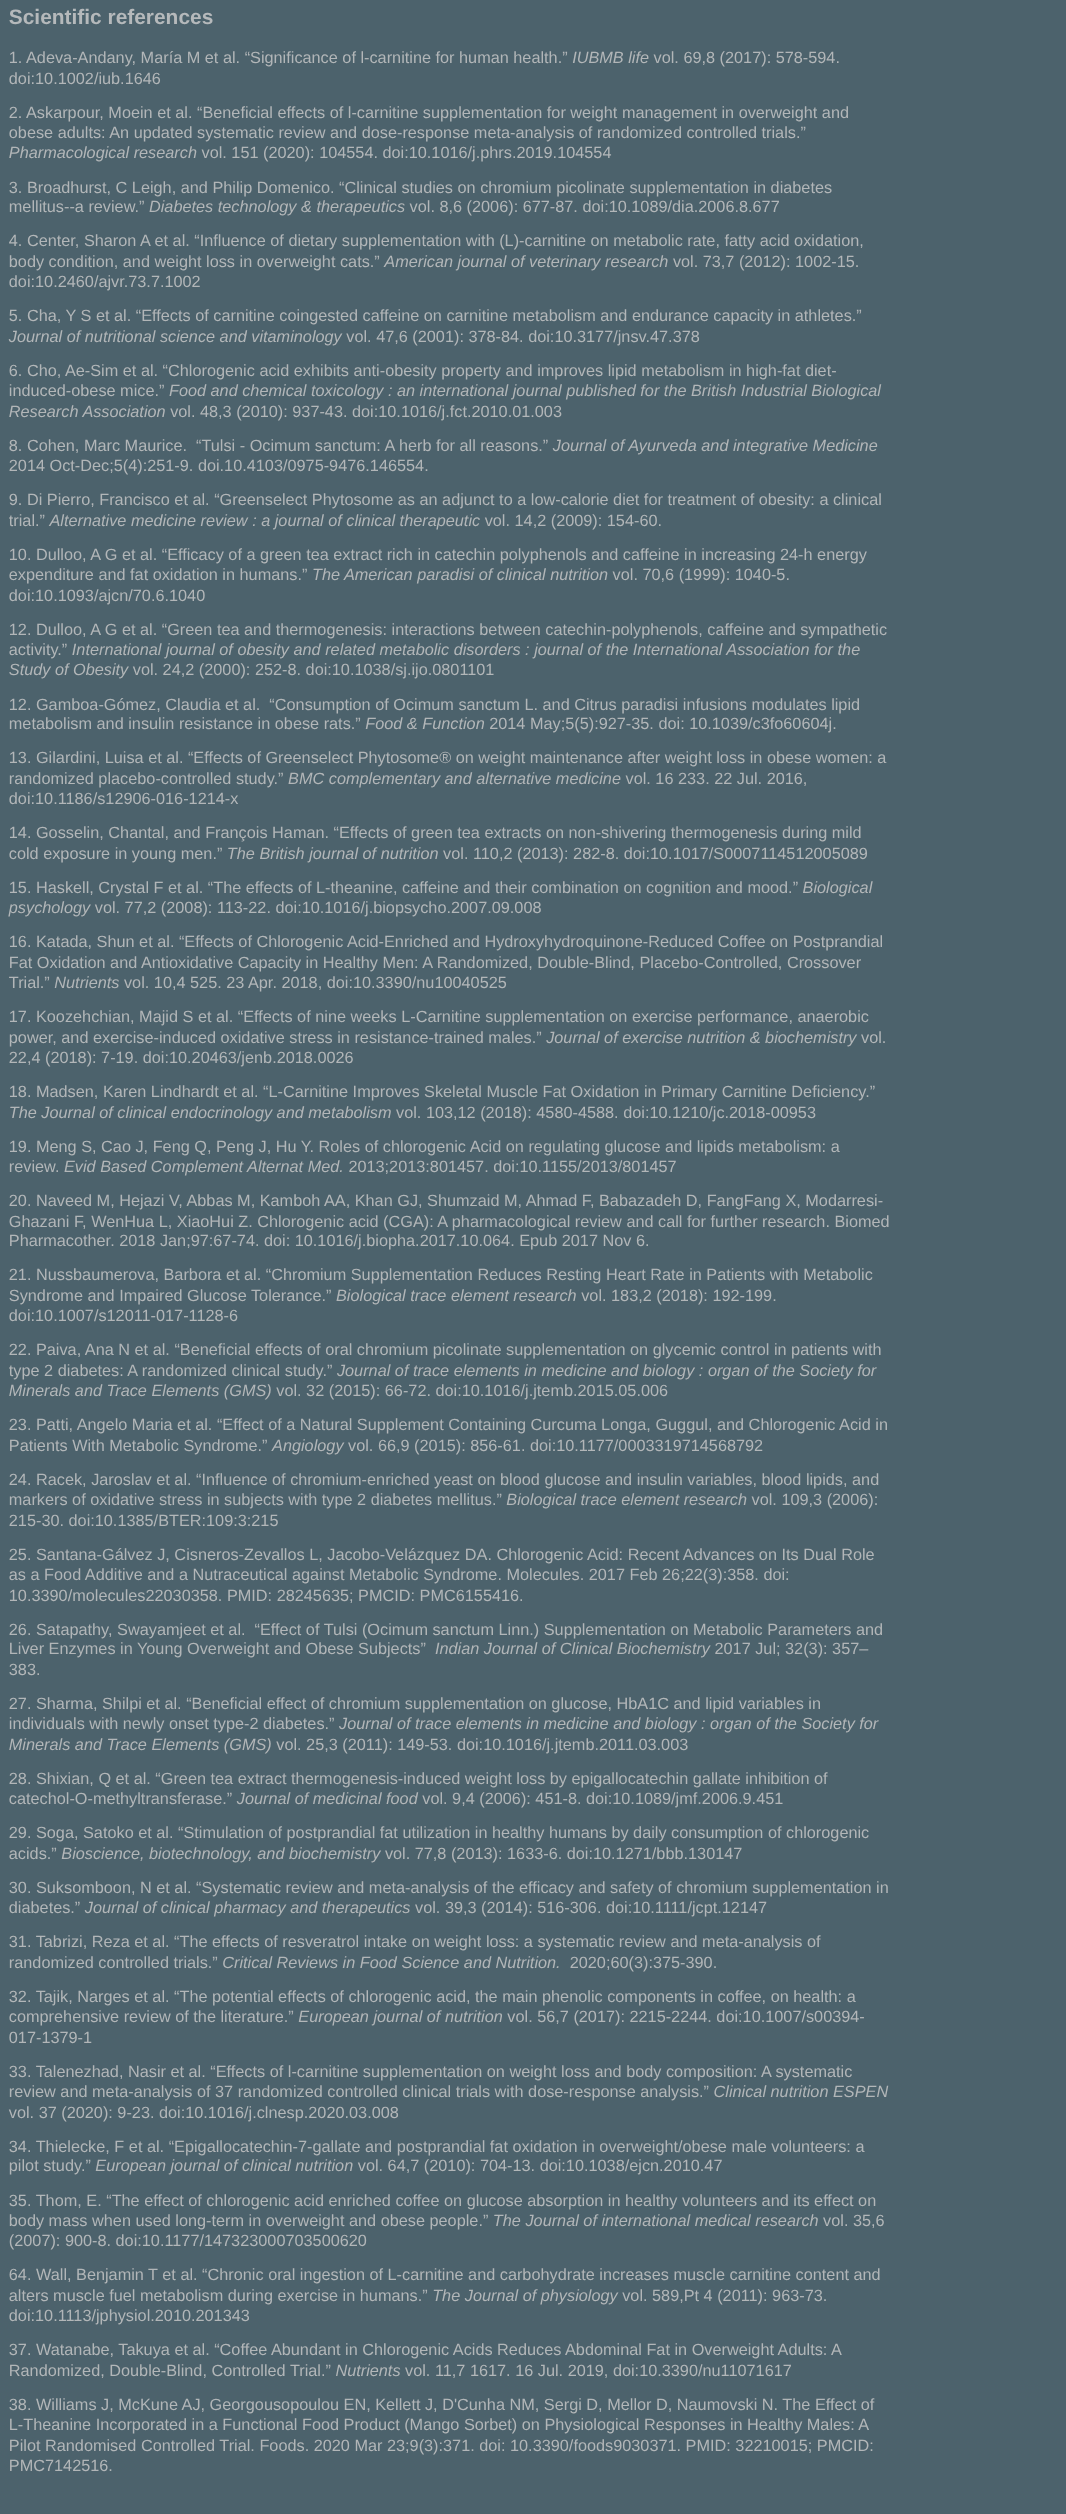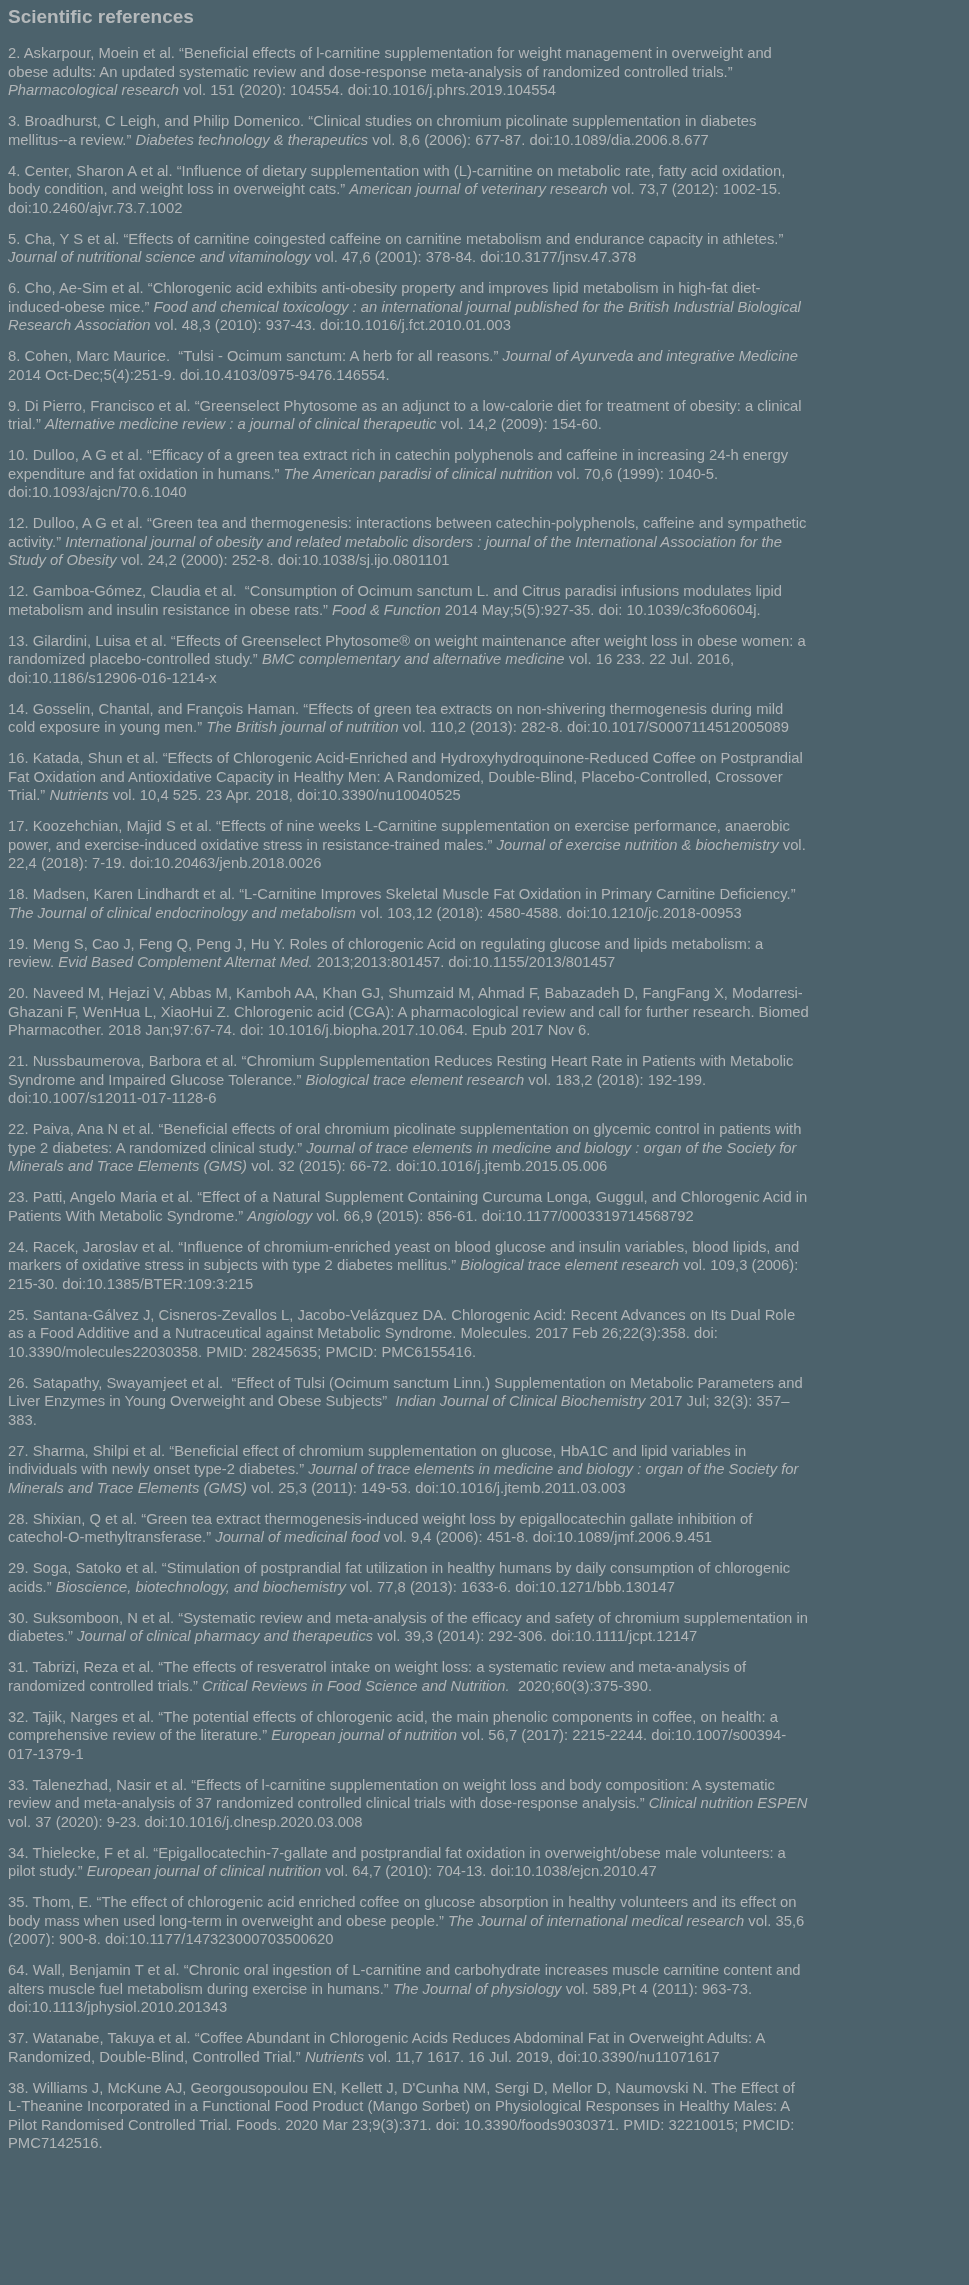--- a/index.html
+++ b/index.html
@@ -34,47 +34,49 @@
   .ref em {
     font-style: italic;
   }
 </style>
 </head>
 <body>
 
 <div class="page">
   <h1 class="title">Scientific references</h1>
   <div id="references-list">
+      <p class="ref"><span>1. Adeva-Andany, María M et al. “Significance of l-carnitine for human health.” </span><em>IUBMB life</em><span> vol. 69,8 (2017): 578-594. doi:10.1002/iub.1646</span></p>
       <p class="ref"><span>2. Askarpour, Moein et al. “Beneficial effects of l-carnitine supplementation for weight management in overweight and obese adults: An updated systematic review and dose-response meta-analysis of randomized controlled trials.” </span><em>Pharmacological research</em><span> vol. 151 (2020): 104554. doi:10.1016/j.phrs.2019.104554</span></p>
       <p class="ref"><span>3. Broadhurst, C Leigh, and Philip Domenico. “Clinical studies on chromium picolinate supplementation in diabetes mellitus--a review.” </span><em>Diabetes technology &amp; therapeutics</em><span> vol. 8,6 (2006): 677-87. doi:10.1089/dia.2006.8.677</span></p>
       <p class="ref"><span>4. Center, Sharon A et al. “Influence of dietary supplementation with (L)-carnitine on metabolic rate, fatty acid oxidation, body condition, and weight loss in overweight cats.” </span><em>American journal of veterinary research</em><span> vol. 73,7 (2012): 1002-15. doi:10.2460/ajvr.73.7.1002</span></p>
       <p class="ref"><span>5. Cha, Y S et al. “Effects of carnitine coingested caffeine on carnitine metabolism and endurance capacity in athletes.” </span><em>Journal of nutritional science and vitaminology</em><span> vol. 47,6 (2001): 378-84. doi:10.3177/jnsv.47.378</span></p>
       <p class="ref"><span>6. Cho, Ae-Sim et al. “Chlorogenic acid exhibits anti-obesity property and improves lipid metabolism in high-fat diet-induced-obese mice.” </span><em>Food and chemical toxicology : an international journal published for the British Industrial Biological Research Association</em><span> vol. 48,3 (2010): 937-43. doi:10.1016/j.fct.2010.01.003</span></p>
       <p class="ref"><span>8. Cohen, Marc Maurice.  “Tulsi - Ocimum sanctum: A herb for all reasons.” </span><em>Journal of Ayurveda and integrative Medicine</em><span> 2014 Oct-Dec;5(4):251-9. doi.10.4103/0975-9476.146554.</span></p>
       <p class="ref"><span>9. Di Pierro, Francisco et al. “Greenselect Phytosome as an adjunct to a low-calorie diet for treatment of obesity: a clinical trial.” </span><em>Alternative medicine review : a journal of clinical therapeutic</em><span> vol. 14,2 (2009): 154-60.</span></p>
       <p class="ref"><span>10. Dulloo, A G et al. “Efficacy of a green tea extract rich in catechin polyphenols and caffeine in increasing 24-h energy expenditure and fat oxidation in humans.” </span><em>The American paradisi of clinical nutrition</em><span> vol. 70,6 (1999): 1040-5. doi:10.1093/ajcn/70.6.1040</span></p>
       <p class="ref"><span>12. Dulloo, A G et al. “Green tea and thermogenesis: interactions between catechin-polyphenols, caffeine and sympathetic activity.” </span><em>International journal of obesity and related metabolic disorders : journal of the International Association for the Study of Obesity</em><span> vol. 24,2 (2000): 252-8. doi:10.1038/sj.ijo.0801101</span></p>
       <p class="ref"><span>12. Gamboa-Gómez, Claudia et al.  “Consumption of Ocimum sanctum L. and Citrus paradisi infusions modulates lipid metabolism and insulin resistance in obese rats.” </span><em>Food &amp; Function</em><span> 2014 May;5(5):927-35. doi: 10.1039/c3fo60604j.</span></p>
       <p class="ref"><span>13. Gilardini, Luisa et al. “Effects of Greenselect Phytosome® on weight maintenance after weight loss in obese women: a randomized placebo-controlled study.” </span><em>BMC complementary and alternative medicine</em><span> vol. 16 233. 22 Jul. 2016, doi:10.1186/s12906-016-1214-x</span></p>
       <p class="ref"><span>14. Gosselin, Chantal, and François Haman. “Effects of green tea extracts on non-shivering thermogenesis during mild cold exposure in young men.” </span><em>The British journal of nutrition</em><span> vol. 110,2 (2013): 282-8. doi:10.1017/S0007114512005089</span></p>
+      <p class="ref"><span>15. Haskell, Crystal F et al. “The effects of L-theanine, caffeine and their combination on cognition and mood.” </span><em>Biological psychology</em><span> vol. 77,2 (2008): 113-22. doi:10.1016/j.biopsycho.2007.09.008</span></p>
       <p class="ref"><span>16. Katada, Shun et al. “Effects of Chlorogenic Acid-Enriched and Hydroxyhydroquinone-Reduced Coffee on Postprandial Fat Oxidation and Antioxidative Capacity in Healthy Men: A Randomized, Double-Blind, Placebo-Controlled, Crossover Trial.” </span><em>Nutrients</em><span> vol. 10,4 525. 23 Apr. 2018, doi:10.3390/nu10040525</span></p>
       <p class="ref"><span>17. Koozehchian, Majid S et al. “Effects of nine weeks L-Carnitine supplementation on exercise performance, anaerobic power, and exercise-induced oxidative stress in resistance-trained males.” </span><em>Journal of exercise nutrition &amp; biochemistry</em><span> vol. 22,4 (2018): 7-19. doi:10.20463/jenb.2018.0026</span></p>
       <p class="ref"><span>18. Madsen, Karen Lindhardt et al. “L-Carnitine Improves Skeletal Muscle Fat Oxidation in Primary Carnitine Deficiency.” </span><em>The Journal of clinical endocrinology and metabolism</em><span> vol. 103,12 (2018): 4580-4588. doi:10.1210/jc.2018-00953</span></p>
       <p class="ref"><span>19. Meng S, Cao J, Feng Q, Peng J, Hu Y. Roles of chlorogenic Acid on regulating glucose and lipids metabolism: a review. </span><em>Evid Based Complement Alternat Med.</em><span> 2013;2013:801457. doi:10.1155/2013/801457</span></p>
       <p class="ref"><span>20. Naveed M, Hejazi V, Abbas M, Kamboh AA, Khan GJ, Shumzaid M, Ahmad F, Babazadeh D, FangFang X, Modarresi-Ghazani F, WenHua L, XiaoHui Z. Chlorogenic acid (CGA): A pharmacological review and call for further research. Biomed Pharmacother. 2018 Jan;97:67-74. doi: 10.1016/j.biopha.2017.10.064. Epub 2017 Nov 6.</span></p>
       <p class="ref"><span>21. Nussbaumerova, Barbora et al. “Chromium Supplementation Reduces Resting Heart Rate in Patients with Metabolic Syndrome and Impaired Glucose Tolerance.” </span><em>Biological trace element research</em><span> vol. 183,2 (2018): 192-199. doi:10.1007/s12011-017-1128-6</span></p>
       <p class="ref"><span>22. Paiva, Ana N et al. “Beneficial effects of oral chromium picolinate supplementation on glycemic control in patients with type 2 diabetes: A randomized clinical study.” </span><em>Journal of trace elements in medicine and biology : organ of the Society for Minerals and Trace Elements (GMS)</em><span> vol. 32 (2015): 66-72. doi:10.1016/j.jtemb.2015.05.006</span></p>
       <p class="ref"><span>23. Patti, Angelo Maria et al. “Effect of a Natural Supplement Containing Curcuma Longa, Guggul, and Chlorogenic Acid in Patients With Metabolic Syndrome.” </span><em>Angiology</em><span> vol. 66,9 (2015): 856-61. doi:10.1177/0003319714568792</span></p>
       <p class="ref"><span>24. Racek, Jaroslav et al. “Influence of chromium-enriched yeast on blood glucose and insulin variables, blood lipids, and markers of oxidative stress in subjects with type 2 diabetes mellitus.” </span><em>Biological trace element research</em><span> vol. 109,3 (2006): 215-30. doi:10.1385/BTER:109:3:215</span></p>
       <p class="ref"><span>25. Santana-Gálvez J, Cisneros-Zevallos L, Jacobo-Velázquez DA. Chlorogenic Acid: Recent Advances on Its Dual Role as a Food Additive and a Nutraceutical against Metabolic Syndrome. Molecules. 2017 Feb 26;22(3):358. doi: 10.3390/molecules22030358. PMID: 28245635; PMCID: PMC6155416.</span></p>
       <p class="ref"><span>26. Satapathy, Swayamjeet et al.  “Effect of Tulsi (Ocimum sanctum Linn.) Supplementation on Metabolic Parameters and Liver Enzymes in Young Overweight and Obese Subjects”  </span><em>Indian Journal of Clinical Biochemistry</em><span> 2017 Jul; 32(3): 357–383.</span></p>
       <p class="ref"><span>27. Sharma, Shilpi et al. “Beneficial effect of chromium supplementation on glucose, HbA1C and lipid variables in individuals with newly onset type-2 diabetes.” </span><em>Journal of trace elements in medicine and biology : organ of the Society for Minerals and Trace Elements (GMS)</em><span> vol. 25,3 (2011): 149-53. doi:10.1016/j.jtemb.2011.03.003</span></p>
       <p class="ref"><span>28. Shixian, Q et al. “Green tea extract thermogenesis-induced weight loss by epigallocatechin gallate inhibition of catechol-O-methyltransferase.” </span><em>Journal of medicinal food</em><span> vol. 9,4 (2006): 451-8. doi:10.1089/jmf.2006.9.451</span></p>
       <p class="ref"><span>29. Soga, Satoko et al. “Stimulation of postprandial fat utilization in healthy humans by daily consumption of chlorogenic acids.” </span><em>Bioscience, biotechnology, and biochemistry</em><span> vol. 77,8 (2013): 1633-6. doi:10.1271/bbb.130147</span></p>
-      <p class="ref"><span>30. Suksomboon, N et al. “Systematic review and meta-analysis of the efficacy and safety of chromium supplementation in diabetes.” </span><em>Journal of clinical pharmacy and therapeutics</em><span> vol. 39,3 (2014): 292-306. doi:10.1111/jcpt.12147</span></p>
+      <p class="ref"><span>30. Suksomboon, N et al. “Systematic review and meta-analysis of the efficacy and safety of chromium supplementation in diabetes.” </span><em>Journal of clinical pharmacy and therapeutics</em><span> vol. 39,3 (2014): 516-306. doi:10.1111/jcpt.12147</span></p>
       <p class="ref"><span>31. Tabrizi, Reza et al. “The effects of resveratrol intake on weight loss: a systematic review and meta-analysis of randomized controlled trials.” </span><em>Critical Reviews in Food Science and Nutrition.</em><span>  2020;60(3):375-390.</span></p>
       <p class="ref"><span>32. Tajik, Narges et al. “The potential effects of chlorogenic acid, the main phenolic components in coffee, on health: a comprehensive review of the literature.” </span><em>European journal of nutrition</em><span> vol. 56,7 (2017): 2215-2244. doi:10.1007/s00394-017-1379-1</span></p>
       <p class="ref"><span>33. Talenezhad, Nasir et al. “Effects of l-carnitine supplementation on weight loss and body composition: A systematic review and meta-analysis of 37 randomized controlled clinical trials with dose-response analysis.” </span><em>Clinical nutrition ESPEN</em><span> vol. 37 (2020): 9-23. doi:10.1016/j.clnesp.2020.03.008</span></p>
       <p class="ref"><span>34. Thielecke, F et al. “Epigallocatechin-7-gallate and postprandial fat oxidation in overweight/obese male volunteers: a pilot study.” </span><em>European journal of clinical nutrition</em><span> vol. 64,7 (2010): 704-13. doi:10.1038/ejcn.2010.47</span></p>
       <p class="ref"><span>35. Thom, E. “The effect of chlorogenic acid enriched coffee on glucose absorption in healthy volunteers and its effect on body mass when used long-term in overweight and obese people.” </span><em>The Journal of international medical research</em><span> vol. 35,6 (2007): 900-8. doi:10.1177/147323000703500620</span></p>
       <p class="ref"><span>64. Wall, Benjamin T et al. “Chronic oral ingestion of L-carnitine and carbohydrate increases muscle carnitine content and alters muscle fuel metabolism during exercise in humans.” </span><em>The Journal of physiology</em><span> vol. 589,Pt 4 (2011): 963-73. doi:10.1113/jphysiol.2010.201343</span></p>
       <p class="ref"><span>37. Watanabe, Takuya et al. “Coffee Abundant in Chlorogenic Acids Reduces Abdominal Fat in Overweight Adults: A Randomized, Double-Blind, Controlled Trial.” </span><em>Nutrients</em><span> vol. 11,7 1617. 16 Jul. 2019, doi:10.3390/nu11071617</span></p>
       <p class="ref"><span>38. Williams J, McKune AJ, Georgousopoulou EN, Kellett J, D'Cunha NM, Sergi D, Mellor D, Naumovski N. The Effect of L-Theanine Incorporated in a Functional Food Product (Mango Sorbet) on Physiological Responses in Healthy Males: A Pilot Randomised Controlled Trial. Foods. 2020 Mar 23;9(3):371. doi: 10.3390/foods9030371. PMID: 32210015; PMCID: PMC7142516.</span></p>
     </div>
 </div>

